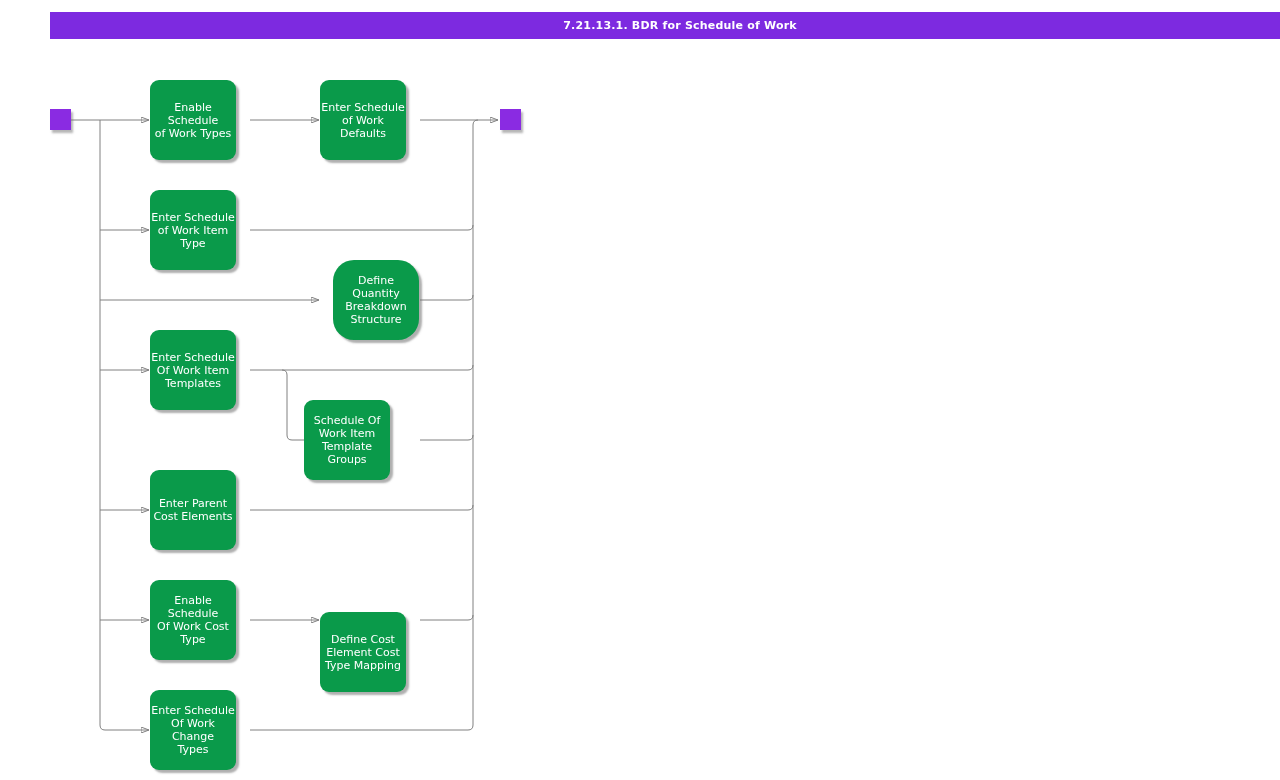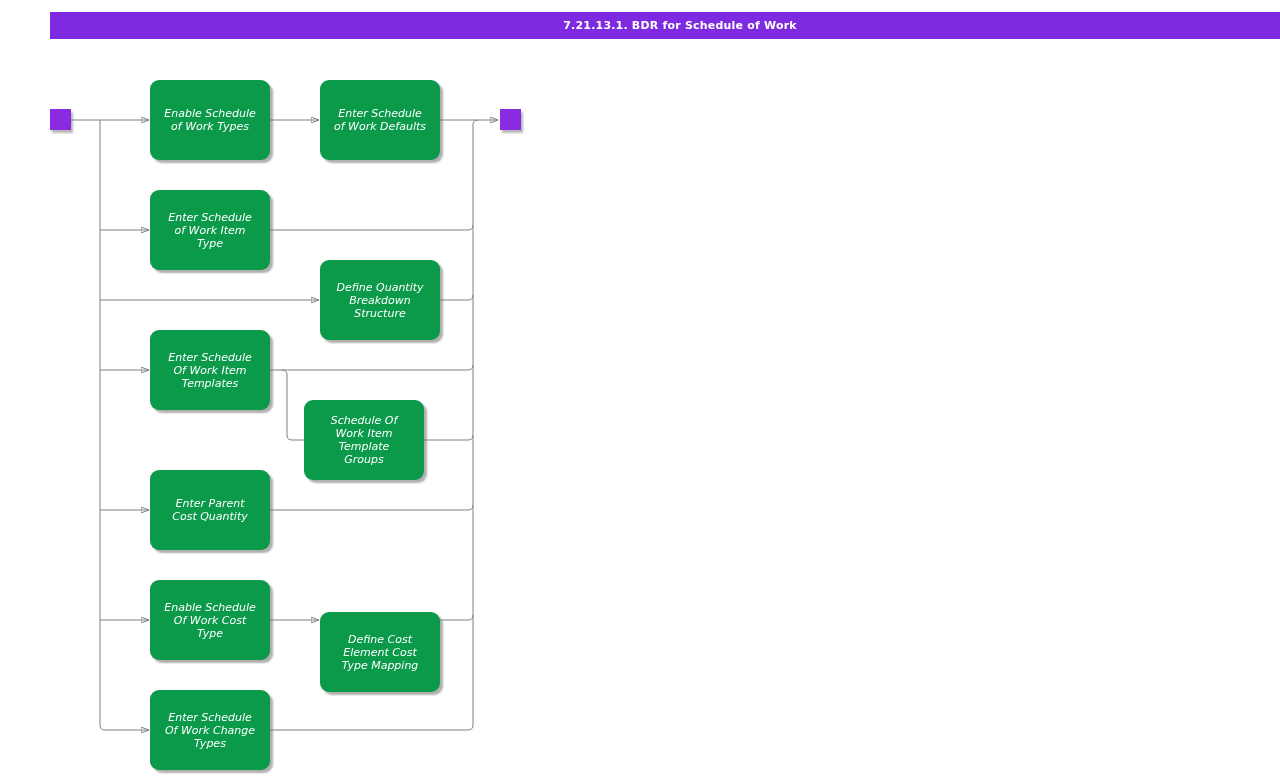--- a/index.html
+++ b/index.html
@@ -10,39 +10,38 @@
   }
   .titlebar{
     position:absolute;left:10px;top:12px;width:1260px;height:27px;
     background:var(--header-bg,#7d2ae0);color:var(--header-text,#ffffff);
     display:flex;align-items:center;justify-content:center;
     font-size:11px;font-weight:bold;letter-spacing:0.2px;margin-left:40px;
   }
   svg.connectors{position:absolute;left:0;top:0;pointer-events:none;}
   svg.connectors path{stroke:var(--connector,#808080);stroke-width:1;fill:none;}
   .node{
-    position:absolute;width:120px;height:80px;border-radius:9px;
+    position:absolute;width:86px;height:80px;border-radius:9px;
     background:var(--node-fill,#0a9a4a);color:var(--node-text,#ffffff);
     display:flex;align-items:center;justify-content:center;
     text-align:center;font-size:11px;line-height:13px;white-space:pre-line;
     box-shadow:3px 3px 2px rgba(110,110,110,0.55);
     cursor:pointer;
-    font-style:italic;
   }
   .terminal{
     position:absolute;width:21px;height:21px;
     background:var(--terminal-fill,#8a2be2);
     box-shadow:2px 3px 2px rgba(110,110,110,0.5);
   }
   #start{left:50px;top:109px;}
   #end{left:500px;top:109px;}
   #n1{left:150px;top:80px;}
   #n2{left:320px;top:80px;}
   #n3{left:150px;top:190px;}
-  #n4{left:320px;top:260px;}
+  #n4{left:333px;top:260px;border-radius:21px;}
   #n5{left:150px;top:330px;}
   #n6{left:304px;top:400px;}
   #n7{left:150px;top:470px;}
   #n8{left:150px;top:580px;}
   #n9{left:320px;top:612px;}
   #n10{left:150px;top:690px;}
 </style>
 </head>
 <body>
 
@@ -100,21 +99,21 @@
 Breakdown
 Structure</div>
   <div id="n5" class="node">Enter Schedule
 Of Work Item
 Templates</div>
   <div id="n6" class="node">Schedule Of
 Work Item
 Template
 Groups</div>
   <div id="n7" class="node">Enter Parent
-Cost Quantity</div>
+Cost Elements</div>
   <div id="n8" class="node">Enable Schedule
 Of Work Cost
 Type</div>
   <div id="n9" class="node">Define Cost
 Element Cost
 Type Mapping</div>
   <div id="n10" class="node">Enter Schedule
 Of Work Change
 Types</div>
 

